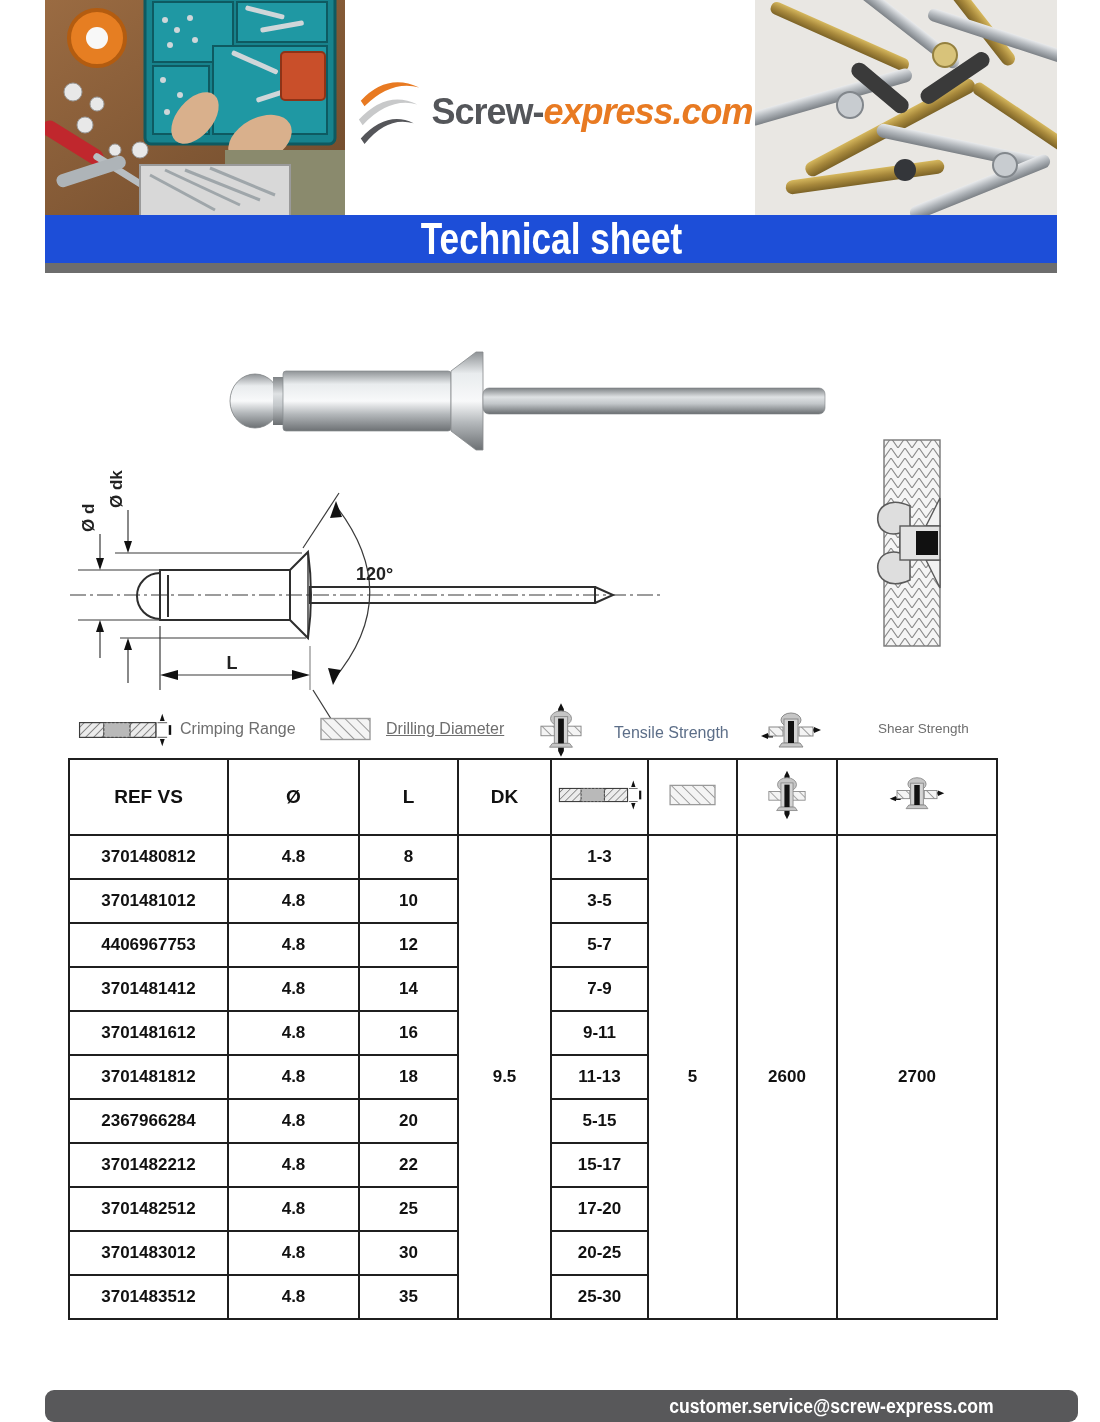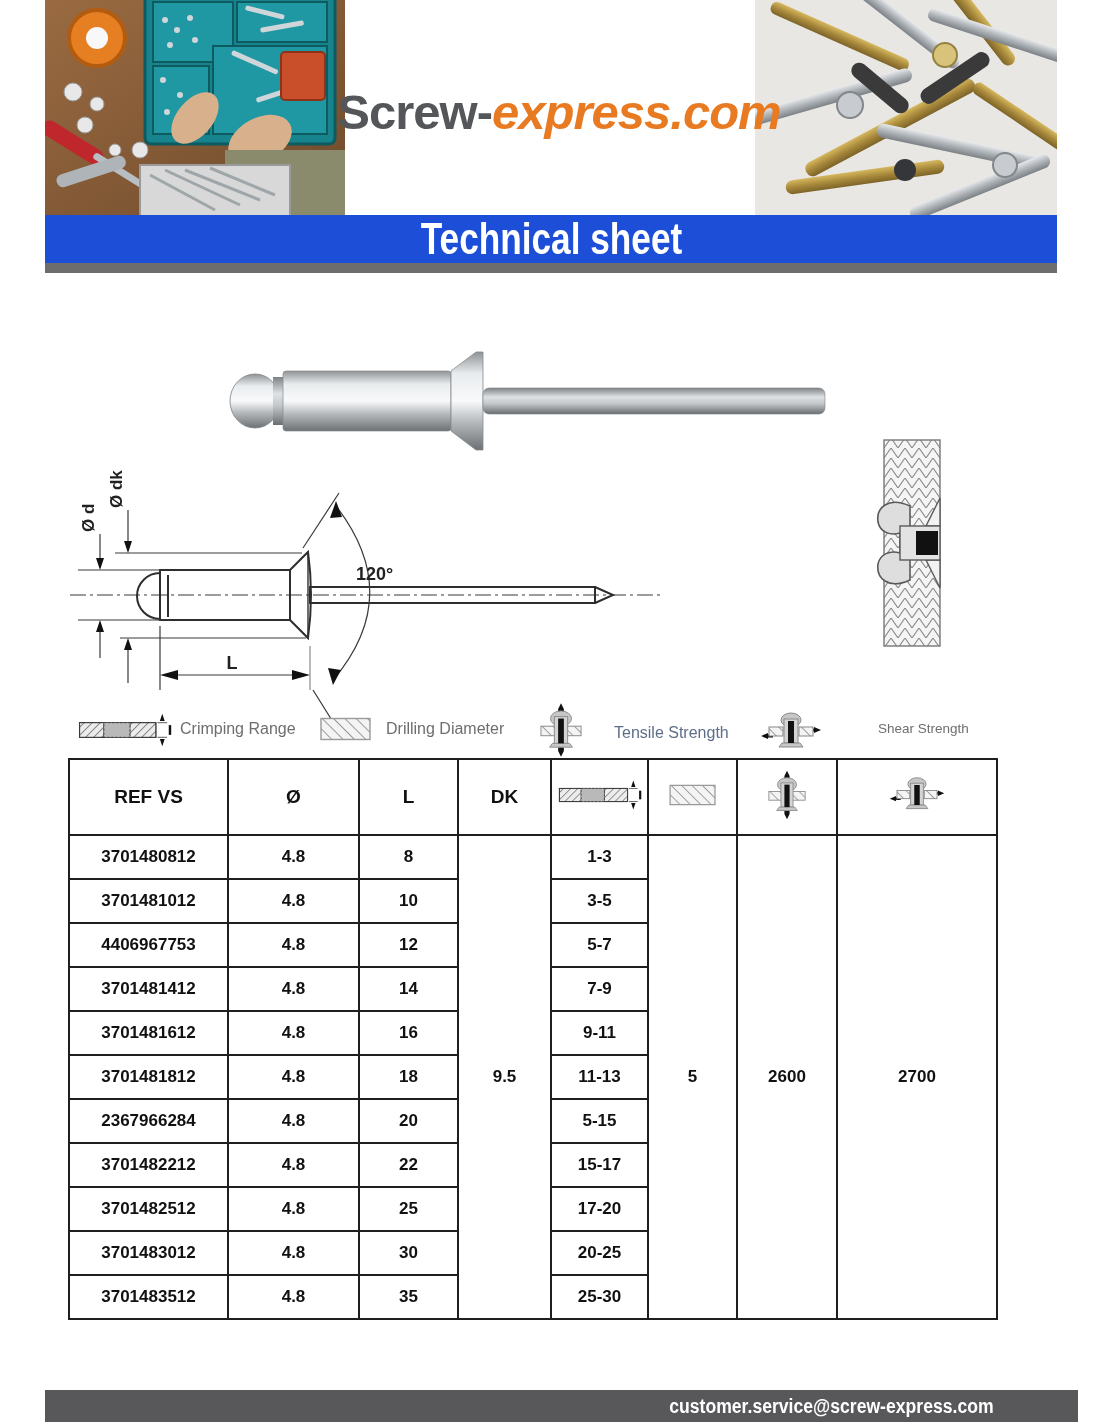--- a/index.html
+++ b/index.html
@@ -3,41 +3,41 @@
 <meta charset="utf-8">
 <style>
   html,body{margin:0;padding:0;background:#ffffff;}
   .page{position:relative;width:1100px;height:1422px;background:#fff;overflow:hidden;
         font-family:"Liberation Sans",sans-serif;}
   .abs{position:absolute;}
   
   .photo{position:absolute;top:0;height:215px;overflow:hidden;}
   .logo-row{position:absolute;top:62px;left:355px;width:400px;height:100px;
             display:flex;align-items:center;justify-content:center;gap:8px;}
-  .logo-text{font-size:49px;font-weight:bold;letter-spacing:-1px;white-space:nowrap;}
+  .logo-text{font-size:36px;font-weight:bold;letter-spacing:-1px;white-space:nowrap;}
   .logo-dark{color:#54565a;}
   .logo-orange{color:#e87a22;font-style:italic;}
   .banner{position:absolute;left:45px;top:215px;width:1012px;height:48px;background:#1d4ed8;
           display:flex;align-items:center;justify-content:center;}
   .banner span{color:#fff;font-weight:bold;font-size:44px;transform:scaleX(.8);letter-spacing:0px;}
   .gray-strip{position:absolute;left:45px;top:263px;width:1012px;height:10px;background:#6d6d6d;}
   
   .legend-label{position:absolute;font-size:16px;color:#6e6e6e;white-space:nowrap;}
   .legend-label.small{font-size:13.5px;}
   .legend-label.bluish{color:#5c6e88;}
   
   table.spec{position:absolute;left:68px;top:758px;border-collapse:collapse;table-layout:fixed;}
   table.spec td,table.spec th{border:2px solid #1f1f1f;text-align:center;vertical-align:middle;
         font-weight:bold;color:#111;padding:3px;}
   table.spec th{height:68px;font-size:19px;}
   table.spec td{height:36px;font-size:17px;}
   td.leftal{text-align:left;padding-left:6px;}
   
   .footer{position:absolute;left:45px;top:1390px;width:1033px;height:32px;background:#58585a;
-          display:flex;align-items:center;justify-content:flex-end;}
+          display:flex;align-items:center;justify-content:flex-end;border-radius:9px;}
   .footer span{color:#fff;font-weight:bold;font-size:20px;margin-right:84px;
                transform:scaleX(.88);transform-origin:right center;white-space:nowrap;}
   svg text{font-family:"Liberation Sans",sans-serif;}
 </style>
 </head>
 <body>
 
 <div class="page">
 
   <svg width="0" height="0" style="position:absolute" aria-hidden="true">
@@ -280,21 +280,21 @@
   </svg>
 
   <svg class="abs" style="left:78px;top:712px;" width="94" height="36">
       <use href="#crimp-sym"></use>
     </svg>
   <div class="legend-label" style="left:180px;top:720px;">Crimping Range</div>
 
   <svg class="abs" style="left:320px;top:717px;" width="52" height="24">
       <use href="#drill-sym"></use>
     </svg>
-  <div class="legend-label" style="left:386px;top:720px;">Drilling Diameter</div>
+  <div class="legend-label" style="left:386px;top:720px;text-decoration:underline;">Drilling Diameter</div>
 
   <svg class="abs" style="left:540px;top:703px;" width="42" height="54">
       <use href="#tensile-sym"></use>
     </svg>
   <div class="legend-label bluish" style="left:588px;top:724px;margin-left:26px;">Tensile Strength</div>
 
   <svg class="abs" style="left:760px;top:710px;" width="62" height="44">
       <use href="#shear-sym"></use>
     </svg>
   <div class="legend-label small" style="left:878px;top:721px;">Shear Strength</div>

